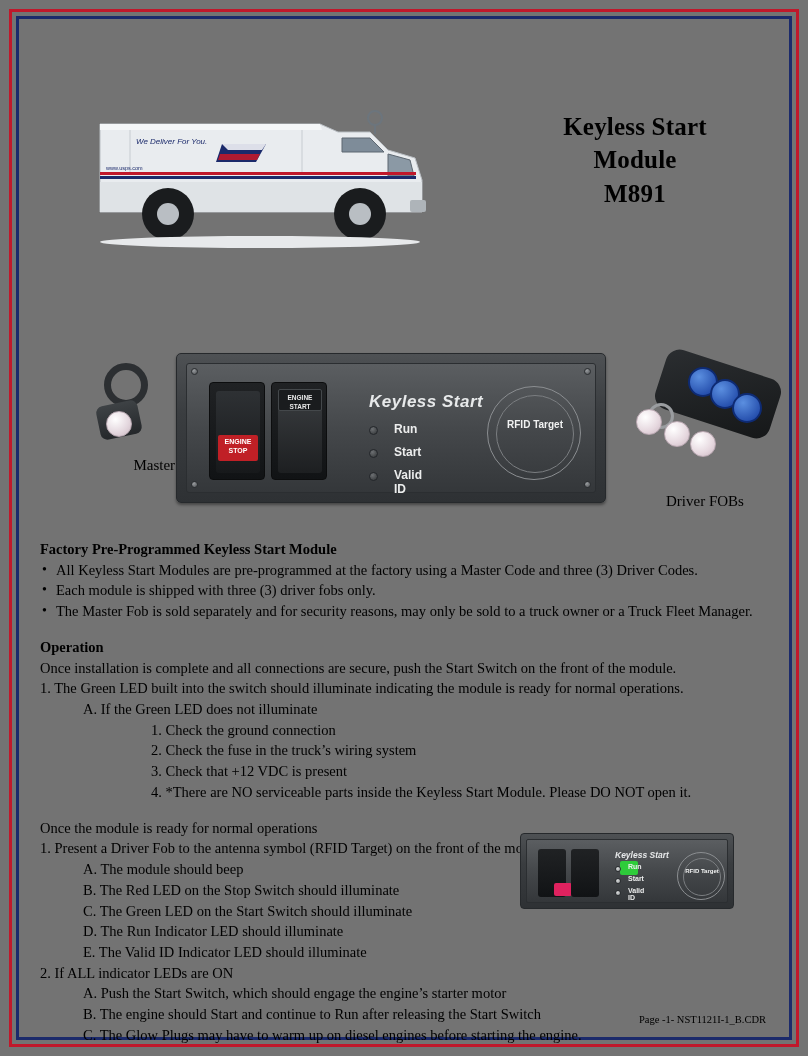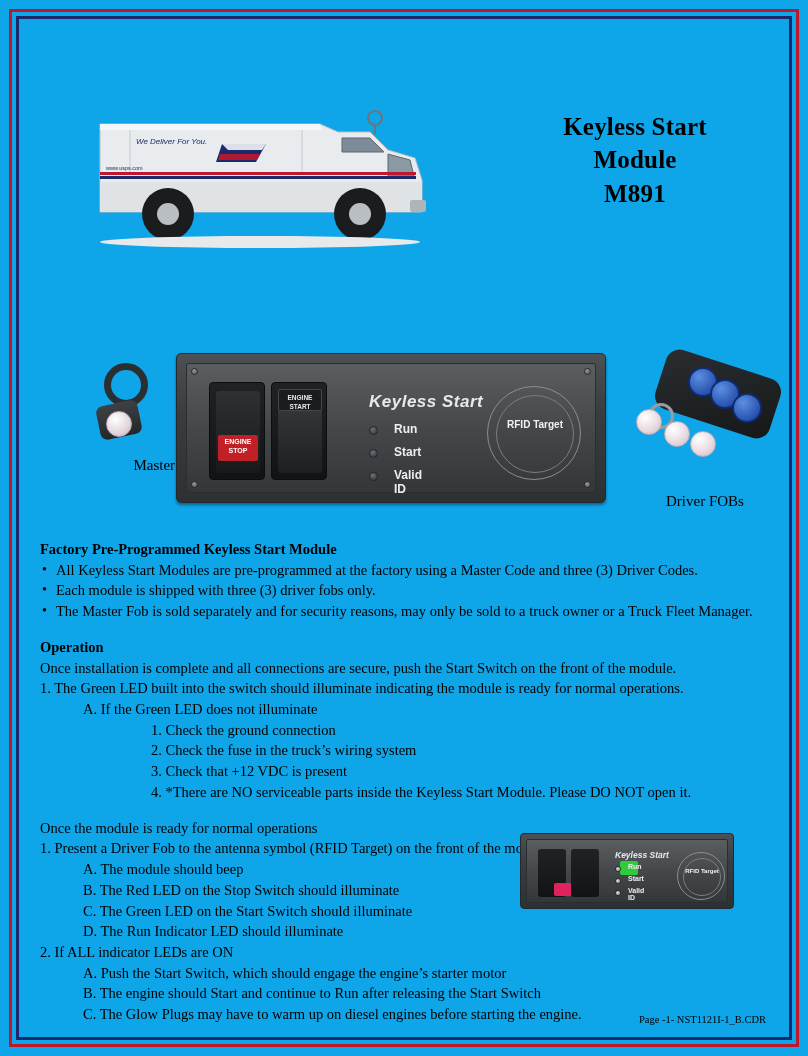--- a/index.html
+++ b/index.html
@@ -11,21 +11,21 @@
     width: 808px; height: 1056px;
     font-family: "Liberation Serif", serif;
     color: #000;
     position: relative;
     overflow: hidden;
   }
   .page {
     position: absolute;
     left: 0; top: 0;
     width: 808px; height: 1056px;
-    background: #0ea5e9;
+    background: #737373;
   }
   
   .border-outer {
     position: absolute;
     left: 9px; top: 9px;
     width: 790px; height: 1038px;
     border: 3px solid #c0182b;
   }
   .border-inner {
     position: absolute;
@@ -482,20 +482,21 @@
     <div class="ln lvl2 bold">4.  *There are NO serviceable parts inside the Keyless Start Module.  Please DO NOT open it.</div>
 
     <div class="gap-m"></div>
 
     <div class="ln lvl0">Once the module is ready for normal operations</div>
     <div class="ln lvl0">1.  Present a Driver Fob to the antenna symbol (RFID Target) on the front of the module.</div>
     <div class="ln lvl1">A.  The module should beep</div>
     <div class="ln lvl1">B.  The Red LED on the Stop Switch should illuminate</div>
     <div class="ln lvl1">C.  The Green LED on the Start Switch should illuminate</div>
     <div class="ln lvl1">D.  The Run Indicator LED should illuminate</div>
+    <div class="ln lvl1">E.  The Valid ID Indicator LED should illuminate</div>
     <div class="ln lvl0">2.  If ALL indicator LEDs are ON</div>
     <div class="ln lvl1">A.  Push the Start Switch, which should engage the engine’s starter motor</div>
     <div class="ln lvl1">B.  The engine should Start and continue to Run after releasing the Start Switch</div>
     <div class="ln lvl1">C.  The Glow Plugs may have to warm up on diesel engines before starting the engine.</div>
   </div>
 
   <div class="module-small">
     <div class="inner2">
       <div class="ms-sw1">
         <div class="ms-redled"></div>

